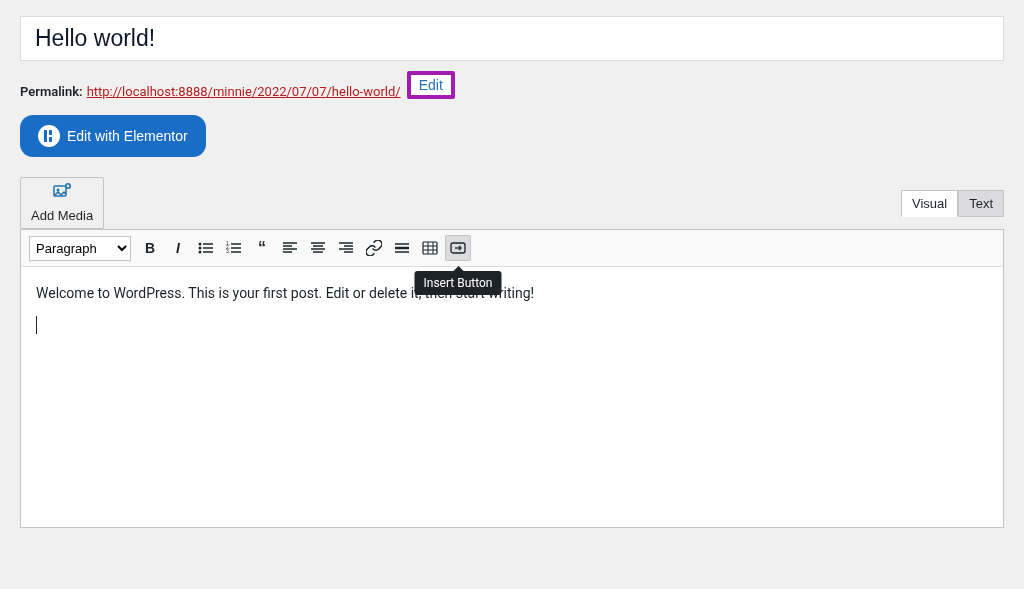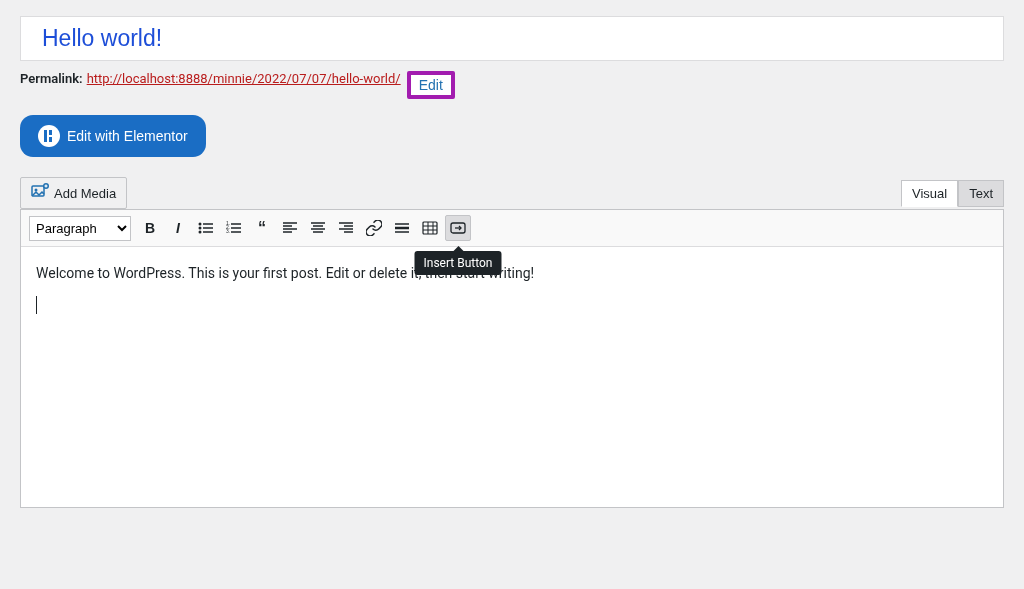--- a/index.html
+++ b/index.html
@@ -10,30 +10,30 @@
       color: #1d2327;
     }
     .page-wrapper {
       padding: 16px 20px;
       max-width: 1024px;
     }
     .title-input {
       width: 100%;
       font-size: 23px;
       font-weight: 400;
-      padding: 8px 21px;
+      padding: 8px 14px;
       border: 1px solid #dcdcde;
       background: #fff;
       outline: none;
-      color: #1d4ed8;
+      color: #0f172a;
       margin-bottom: 10px;
     }
     .permalink-row {
       display: flex;
-      align-items: flex-start;
+      align-items: flex-end;
       margin-bottom: 16px;
       font-size: 13px;
     }
     .permalink-label {
       font-weight: 600;
       margin-right: 4px;
     }
     .permalink-link {
       color: #b91c1c;
       text-decoration: underline;
@@ -85,20 +85,21 @@
       display: inline-flex;
       align-items: center;
       gap: 5px;
       background: #f0f0f1;
       border: 1px solid #c3c4c7;
       color: #1d2327;
       padding: 5px 10px;
       font-size: 13px;
       cursor: pointer;
       border-radius: 2px;
+      flex-direction: column;
     }
     .add-media-icon {
       font-size: 16px;
       color: #2271b1;
     }
     .visual-text-tabs {
       display: flex;
       gap: 0;
     }
     .tab-btn {

